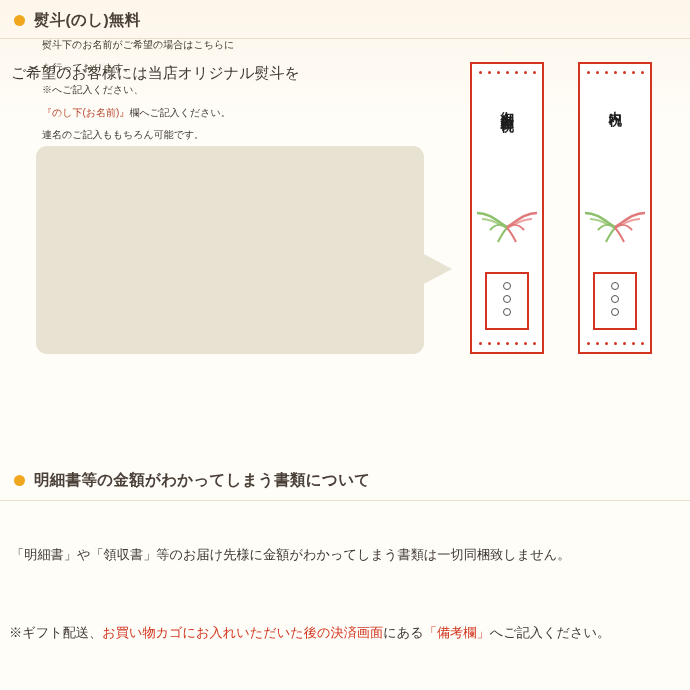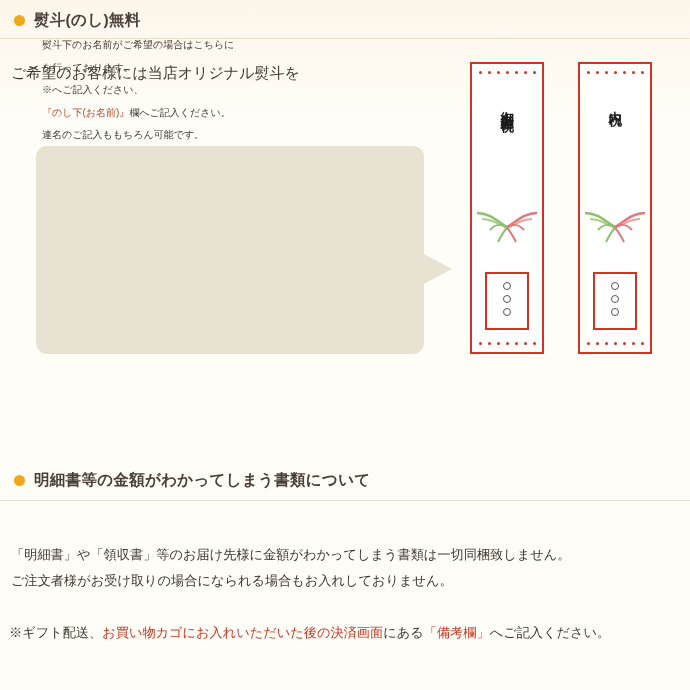--- a/index.html
+++ b/index.html
@@ -289,20 +289,19 @@
   </div>
 
   <div class="section-head" id="sec2-head">
     <span class="bullet-dot"></span>
     <span>明細書等の金額がわかってしまう書類について</span>
   </div>
   <div id="sec2-rule"></div>
 
   <div id="sec2-body">
     <div>「明細書」や「領収書」等のお届け先様に金額がわかってしまう書類は一切同梱致しません。</div>
-    <div>ご注文者様がお受け取りの場合になられる場合もお入れしておりません。</div>
   </div>
 
   <div id="note">
     <span>※ギフト配送、</span><span class="hl">お買い物カゴにお入れいただいた後の決済画面</span><span>にある</span><span class="hl">「備考欄」</span><span>へご記入ください。</span>
   </div>
 
 </div>
 
 </body></html>

